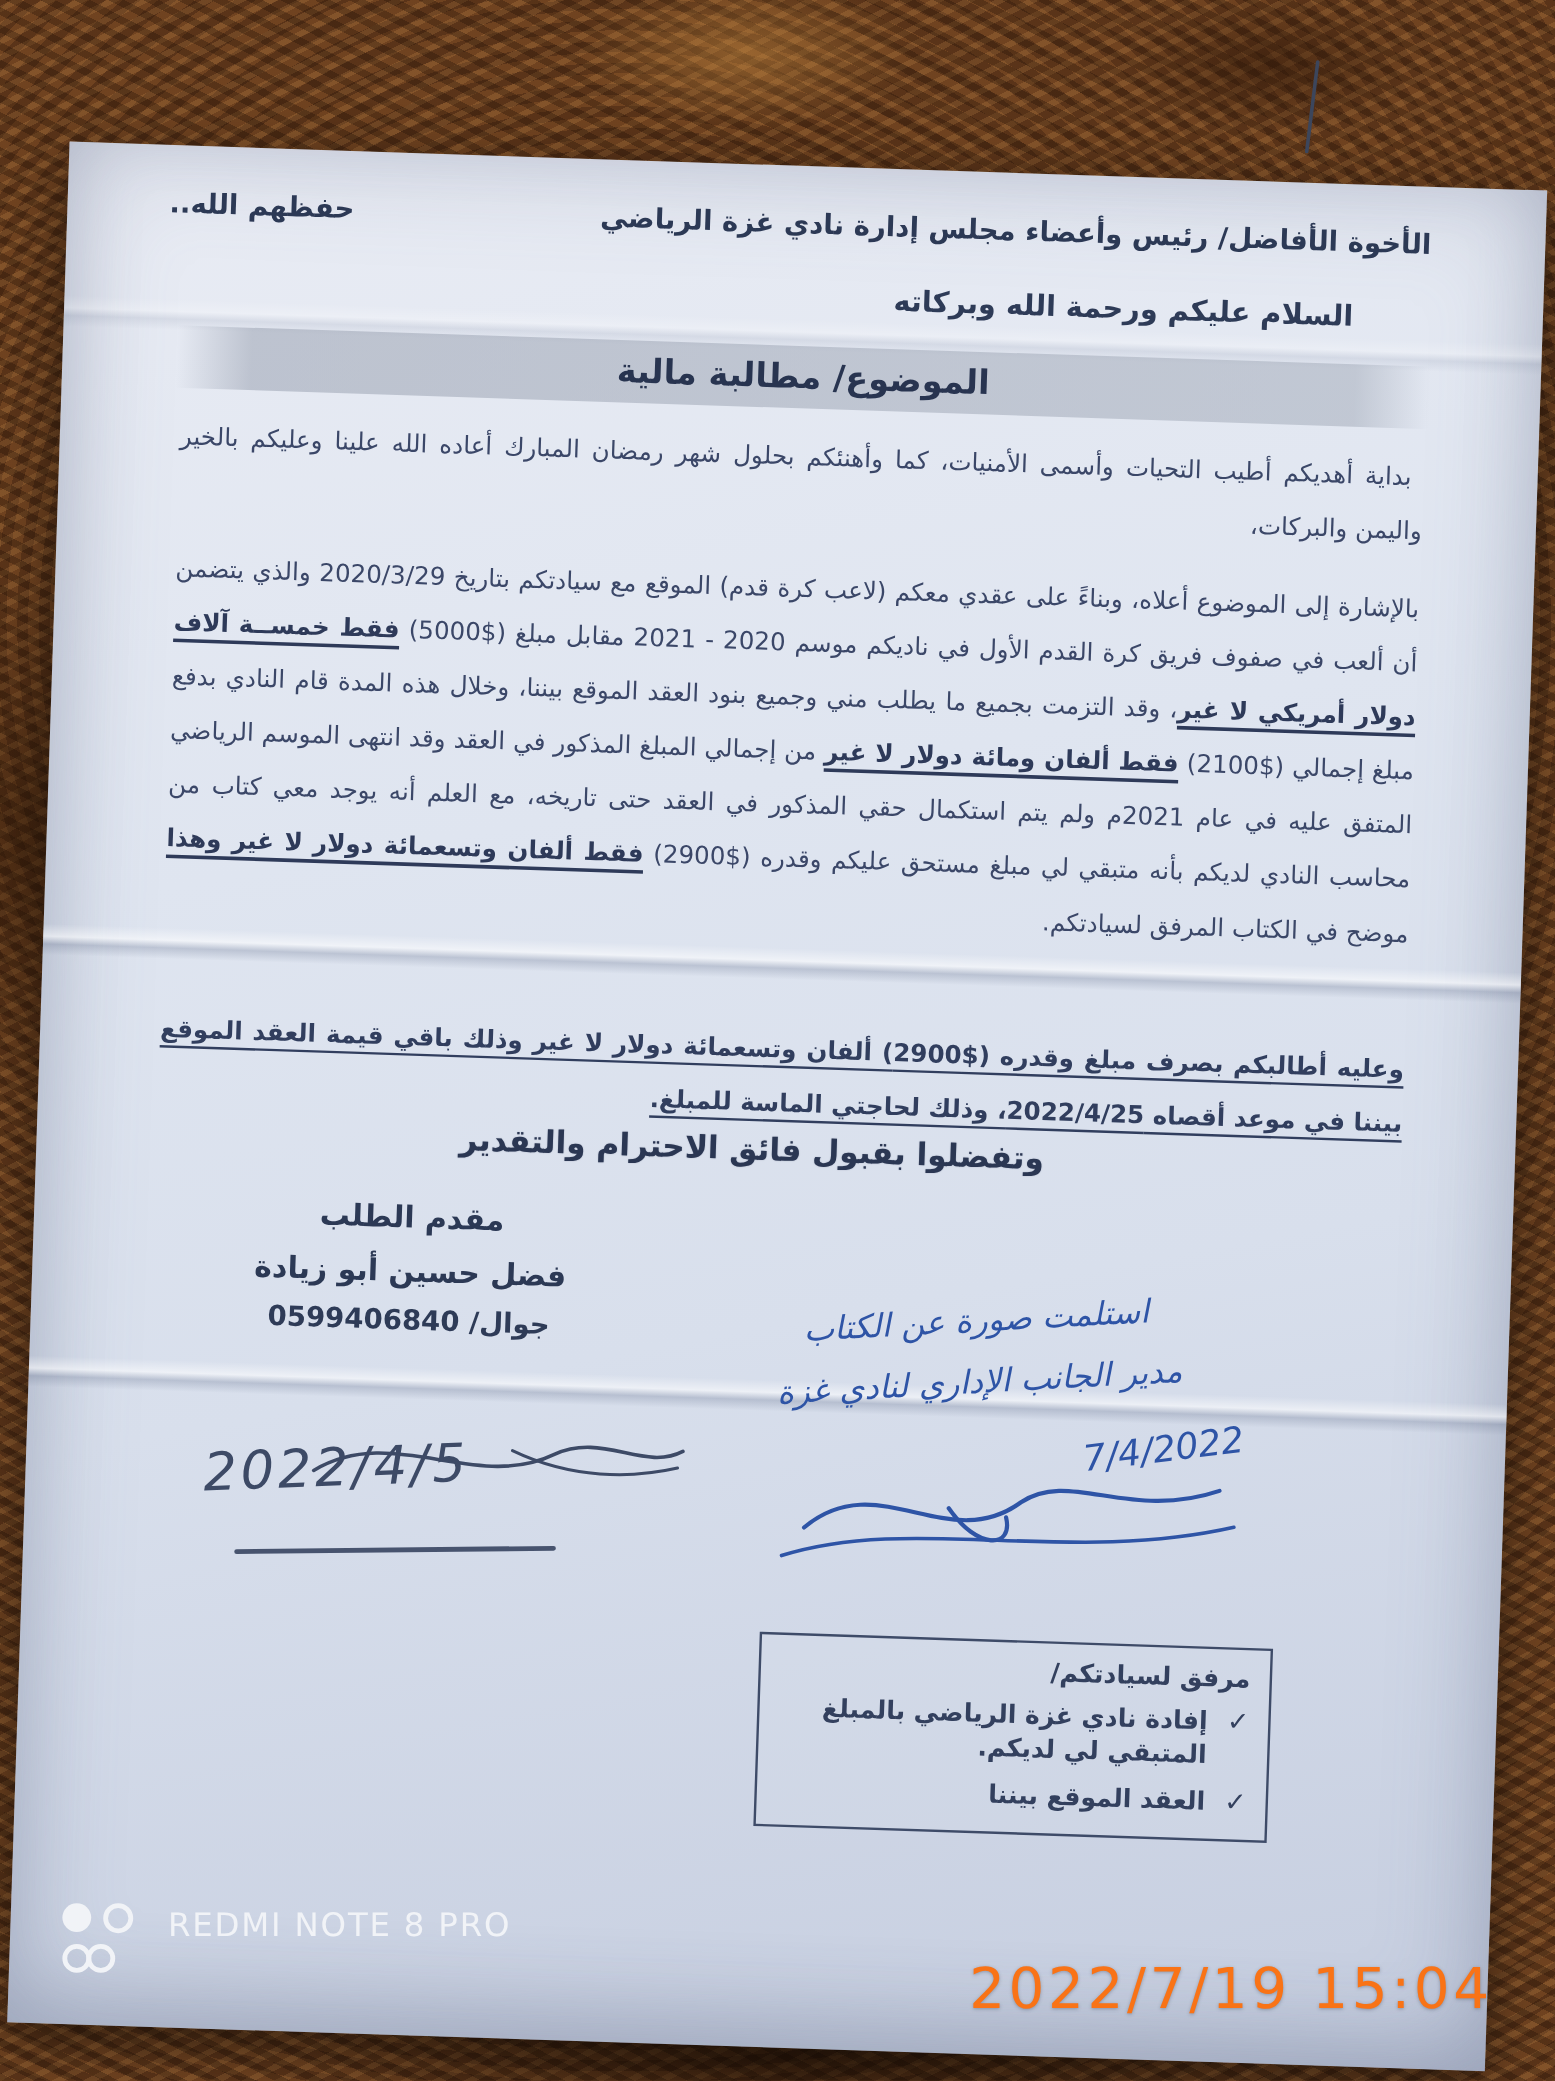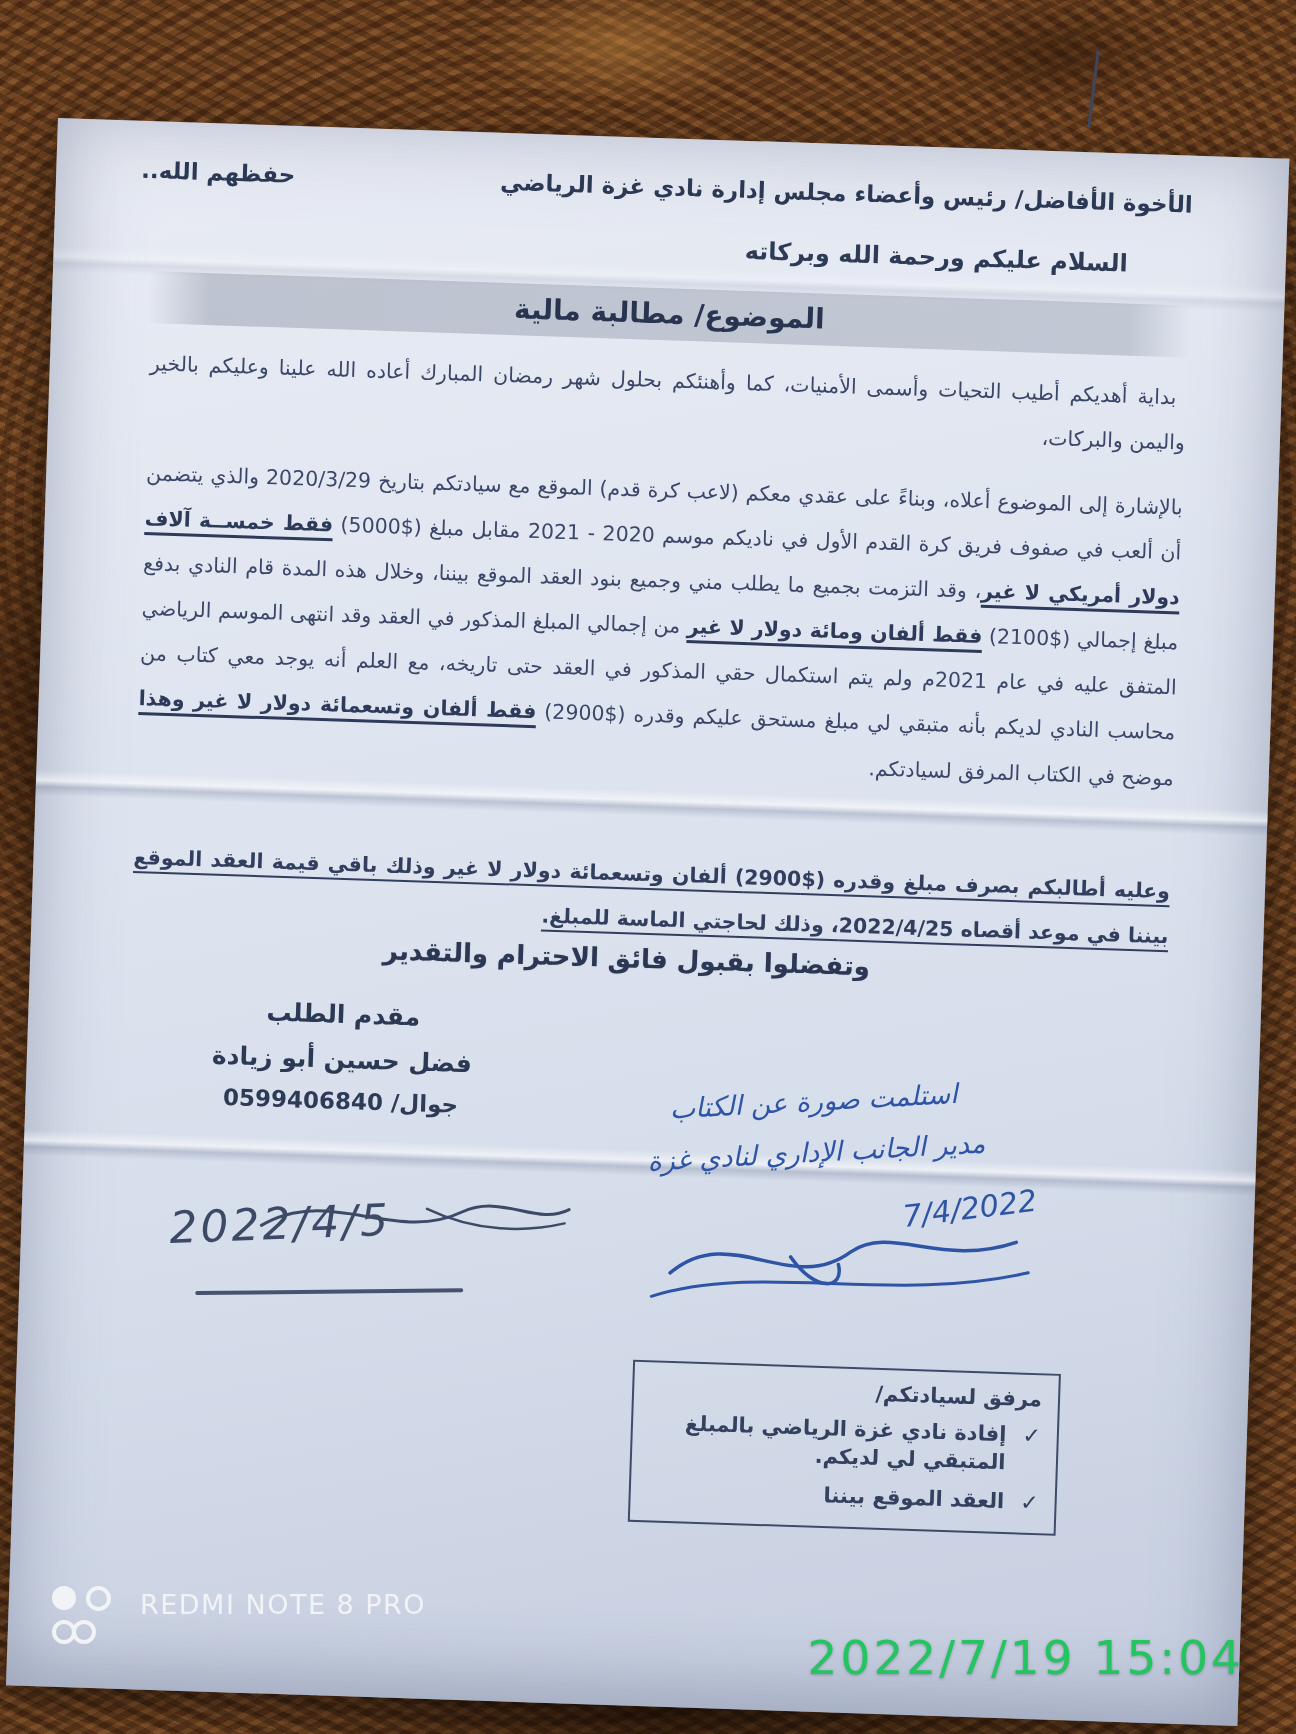--- a/index.html
+++ b/index.html
@@ -55,21 +55,21 @@
   .attach-item{display:flex;gap:16px;margin-top:10px;align-items:flex-start;line-height:1.35;}
   .attach-item .chk{flex:0 0 auto;font-size:22px;}
   .pen-mark{position:absolute;left:1092px;top:50px;width:3px;height:78px;background:#3c465c;transform:rotate(7deg);border-radius:2px;}
   .wm{position:absolute;left:52px;top:1584px;display:flex;align-items:flex-start;gap:22px;color:#f1f3f7;}
   .wm-logo{width:66px;height:64px;position:relative;}
   .wm-dot{position:absolute;left:0;top:2px;width:24px;height:24px;border-radius:50%;background:#f1f3f7;}
   .wm-ring{position:absolute;left:34px;top:2px;width:17px;height:17px;border-radius:50%;border:4px solid #f1f3f7;}
   .wm-inf1{position:absolute;left:0;top:36px;width:16px;height:16px;border-radius:50%;border:4.5px solid #f1f3f7;}
   .wm-inf2{position:absolute;left:20px;top:36px;width:16px;height:16px;border-radius:50%;border:4.5px solid #f1f3f7;}
   .wm-text{font-size:27px;letter-spacing:1.5px;line-height:1.55;font-weight:500;}
-  .stamp{position:absolute;right:52px;top:1630px;color:#22c55e;font-size:47px;letter-spacing:3px;
+  .stamp{position:absolute;right:52px;top:1630px;color:#f97316;font-size:47px;letter-spacing:3px;
     direction:ltr;text-shadow:0 1px 3px rgba(60,70,90,.4);}
   svg{display:block;}
 </style>
 </head>
 <body>
 
 <div class="paper">
   <div class="crease" style="top:652px"></div>
   <div class="crease" style="top:1012px"></div>
   <div class="crease" style="top:128px;opacity:.45"></div>

